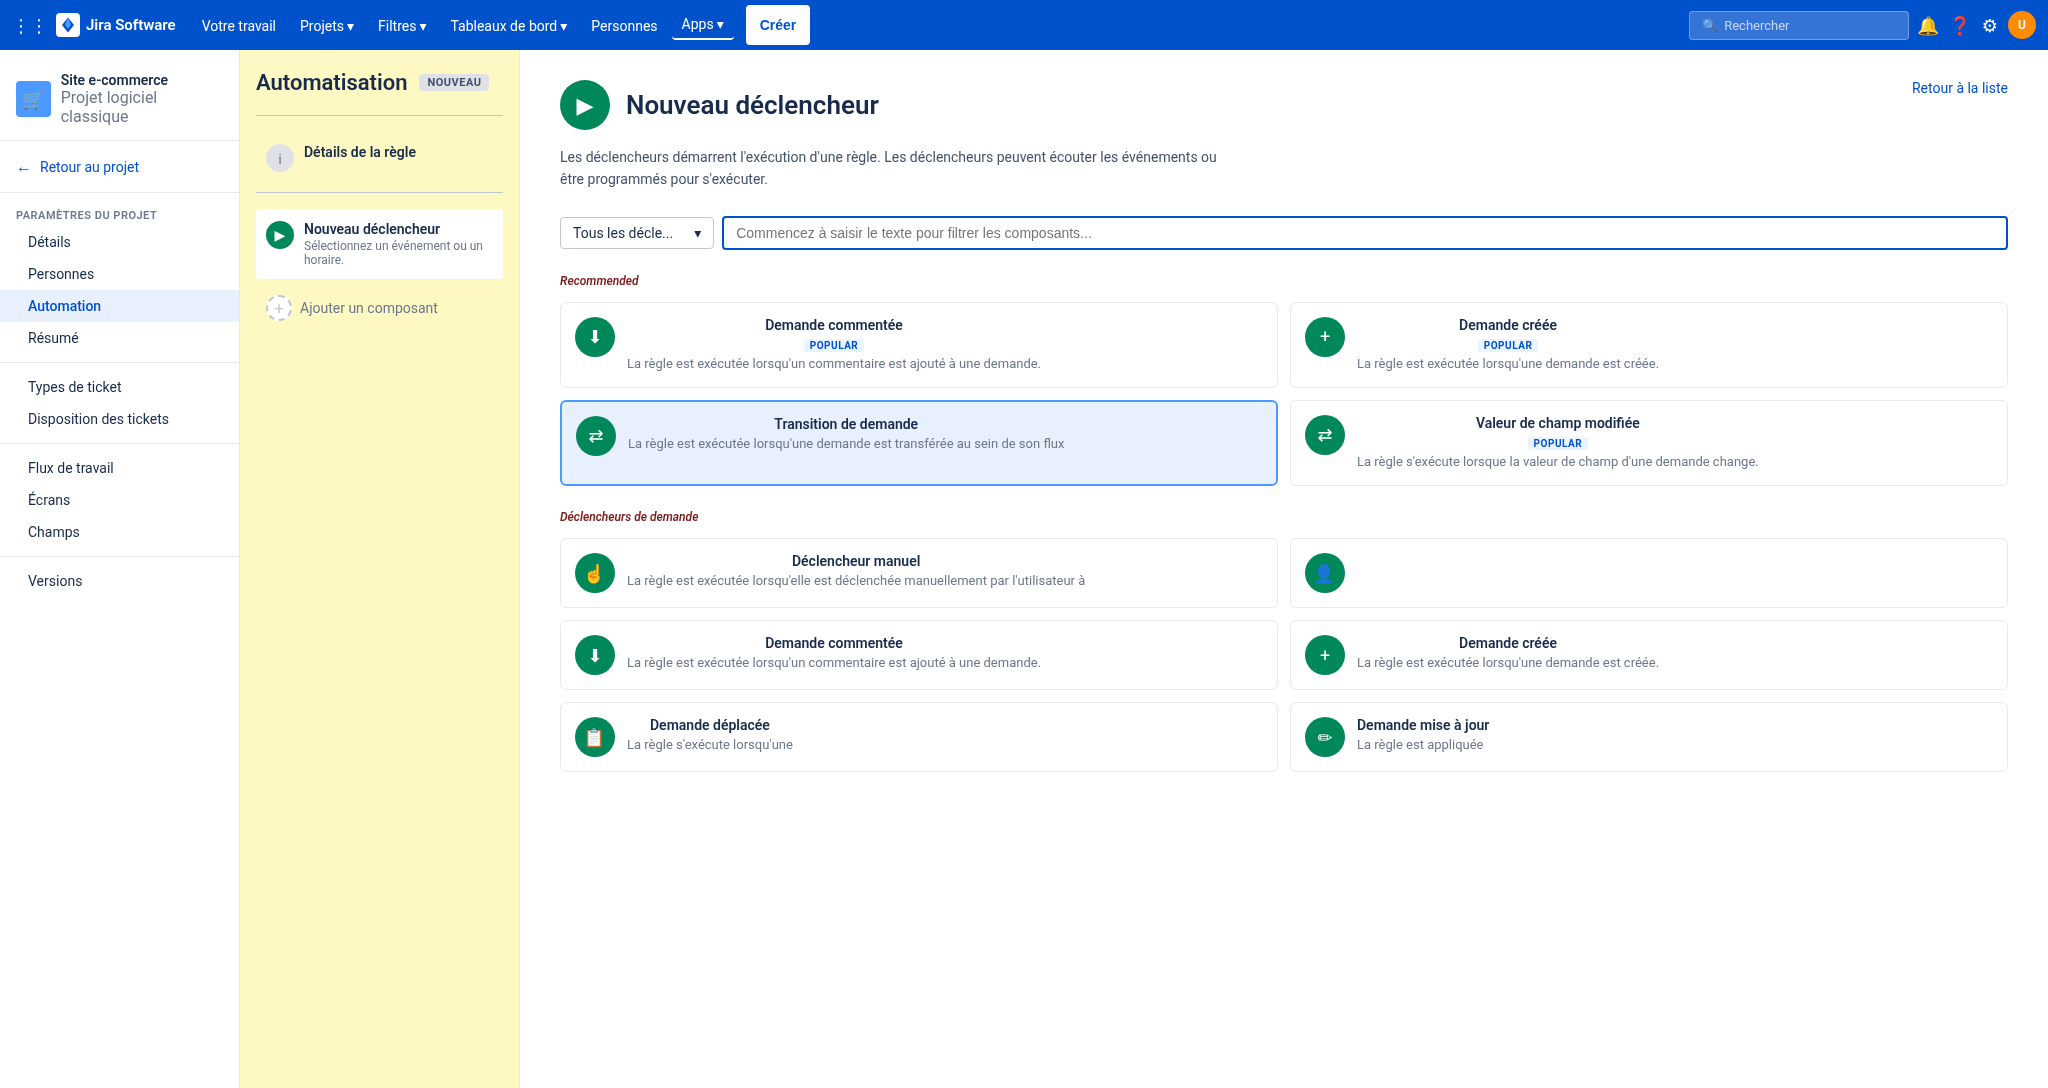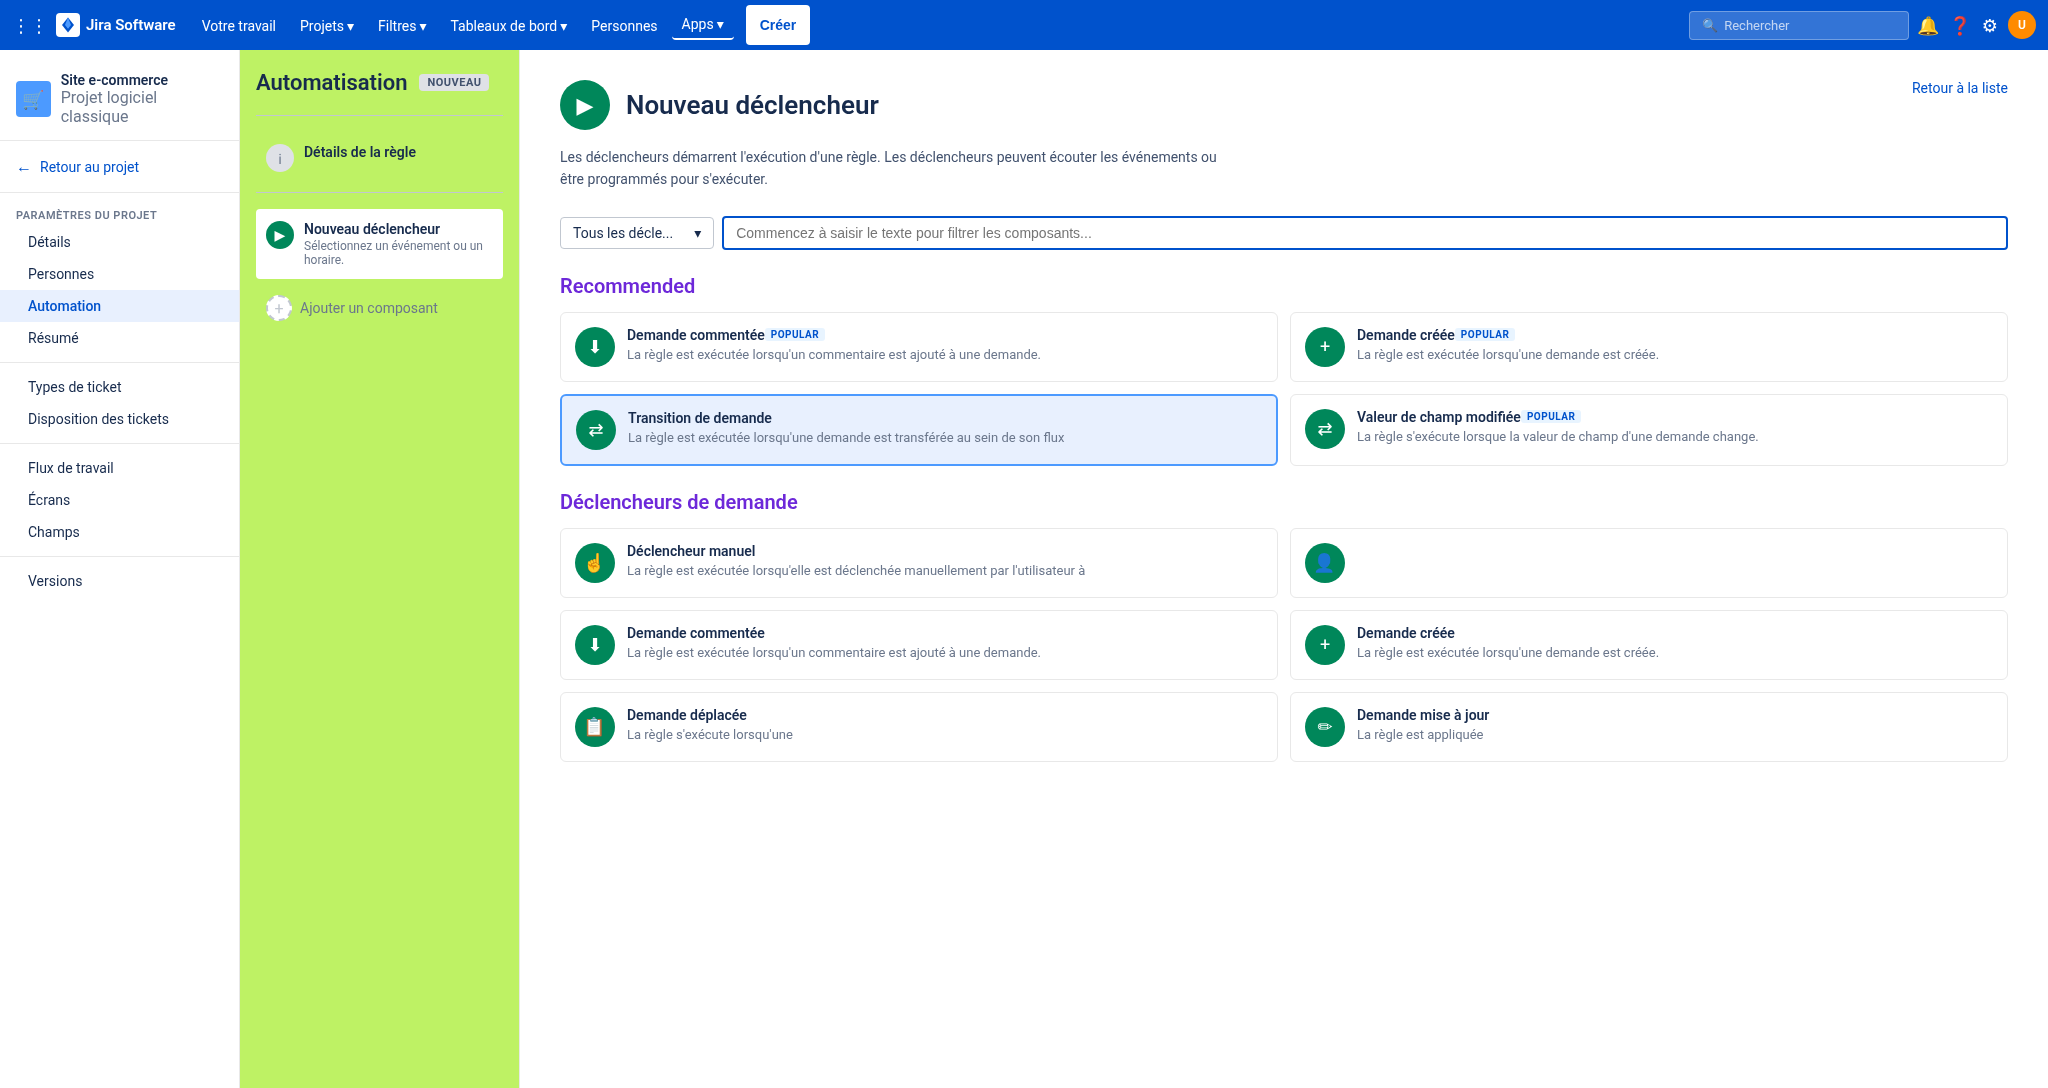--- a/index.html
+++ b/index.html
@@ -36,21 +36,21 @@
     .sidebar-project-name { font-weight: 600; font-size: 14px; color: #172b4d; }
     .sidebar-project-sub { font-size: 16px; color: #6b778c; }
     .sidebar-back { display: flex; align-items: center; gap: 8px; padding: 8px 16px; color: #0052cc; cursor: pointer; font-size: 14px; margin-bottom: 8px; }
     .sidebar-back-icon { font-size: 16px; }
     .sidebar-section-label { padding: 8px 16px 4px; font-size: 11px; font-weight: 600; color: #6b778c; text-transform: uppercase; letter-spacing: 0.5px; }
     .sidebar-item { padding: 8px 28px; cursor: pointer; color: #172b4d; font-size: 14px; border-radius: 0; }
     .sidebar-item.active { background: #e8f0fe; color: #0052cc; font-weight: 500; }
     .sidebar-divider { height: 1px; background: #e8e8e8; margin: 8px 0; }
 
     
-    .middle-panel { width: 280px; min-width: 280px; background: #bef264; border-right: 1px solid #e8e8e8; padding: 20px 16px; overflow-y: auto; }
+    .middle-panel { width: 280px; min-width: 280px; background: #fef9c3; border-right: 1px solid #e8e8e8; padding: 20px 16px; overflow-y: auto; }
     .middle-panel-title { font-size: 22px; font-weight: 600; color: #172b4d; display: flex; align-items: center; gap: 12px; margin-bottom: 20px; }
     .badge-new { background: #dfe1e6; color: #42526e; font-size: 11px; font-weight: 700; padding: 2px 8px; border-radius: 4px; letter-spacing: 0.5px; }
     .step-divider { height: 1px; background: #c1c7d0; margin-bottom: 16px; }
     .step-item { display: flex; align-items: flex-start; gap: 10px; padding: 12px 10px; border-radius: 4px; margin-bottom: 8px; }
     .step-item.completed { background: #fff; }
     .step-icon-circle { width: 28px; height: 28px; min-width: 28px; border-radius: 50%; display: flex; align-items: center; justify-content: center; font-size: 14px; }
     .step-icon-circle.info { background: #dfe1e6; color: #6b778c; }
     .step-icon-circle.green { background: #00875a; color: #fff; }
     .step-content-title { font-weight: 600; font-size: 14px; color: #172b4d; }
     .step-content-sub { font-size: 12px; color: #6b778c; margin-top: 2px; }
@@ -64,29 +64,29 @@
     .main-title { font-size: 26px; font-weight: 600; color: #172b4d; }
     .main-desc { color: #42526e; font-size: 14px; line-height: 1.6; margin-bottom: 25px; max-width: 680px; }
     .back-to-list { position: absolute; top: 30px; right: 40px; color: #0052cc; font-size: 14px; cursor: pointer; }
 
     
     .filter-row { display: flex; align-items: center; gap: 8px; margin-bottom: 24px; }
     .filter-dropdown { display: flex; align-items: center; gap: 21px; border: 1px solid #c1c7d0; border-radius: 4px; padding: 7px 12px; background: #fff; cursor: pointer; font-size: 14px; color: #172b4d; white-space: nowrap; }
     .filter-input { flex: 1; border: 2px solid #0052cc; border-radius: 4px; padding: 7px 12px; font-size: 14px; color: #172b4d; outline: none; }
 
     
-    .section-title { font-size: 20px; font-weight: 600; color: #6d28d9; margin-bottom: 14px; }
+    .section-title { font-size: 12px; font-weight: 600; color: #7f1d1d; margin-bottom: 14px; font-style: italic; }
 
     
     .cards-grid { display: grid; grid-template-columns: 1fr 1fr; gap: 12px; margin-bottom: 24px; }
     .card { display: flex; align-items: flex-start; gap: 12px; padding: 14px; border-radius: 6px; border: 1px solid #e8e8e8; background: #fff; cursor: pointer; transition: box-shadow 0.15s; }
     .card.highlighted { border: 2px solid #4c9aff; background: #e8f0fe; }
     .card-icon { width: 40px; height: 40px; min-width: 40px; border-radius: 50%; display: flex; align-items: center; justify-content: center; font-size: 18px; }
     .card-icon.green { background: #00875a; color: #fff; }
-    .card-title { font-weight: 600; font-size: 14px; color: #172b4d; margin-bottom: 3px; display: flex; align-items: center; flex-wrap: wrap; }
+    .card-title { font-weight: 600; font-size: 14px; color: #172b4d; margin-bottom: 3px; display: flex; align-items: center; gap: 6px; flex-wrap: wrap; flex-direction: column; }
     .card-desc { font-size: 13px; color: #6b778c; line-height: 1.4; }
     .badge-popular { background: #e8f4ff; color: #0052cc; font-size: 10px; font-weight: 700; padding: 1px 6px; border-radius: 3px; letter-spacing: 0.5px; display: inline-block; }
   </style>
 </head>
 <body>
 
 <nav class="topnav">
   <span class="topnav-grid-icon">⋮⋮</span>
   <a class="topnav-logo">
     <div class="topnav-logo-diamond">

